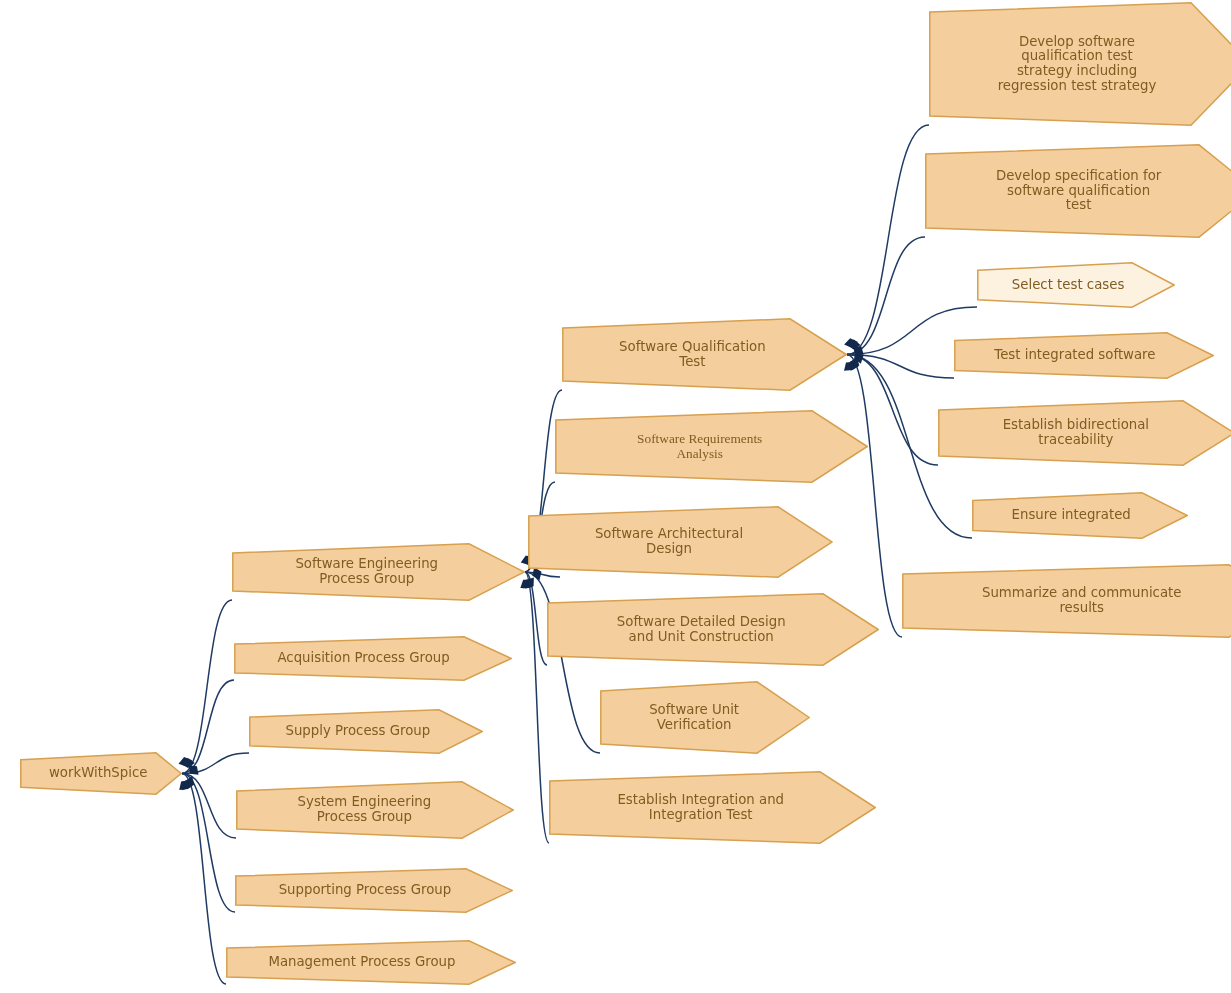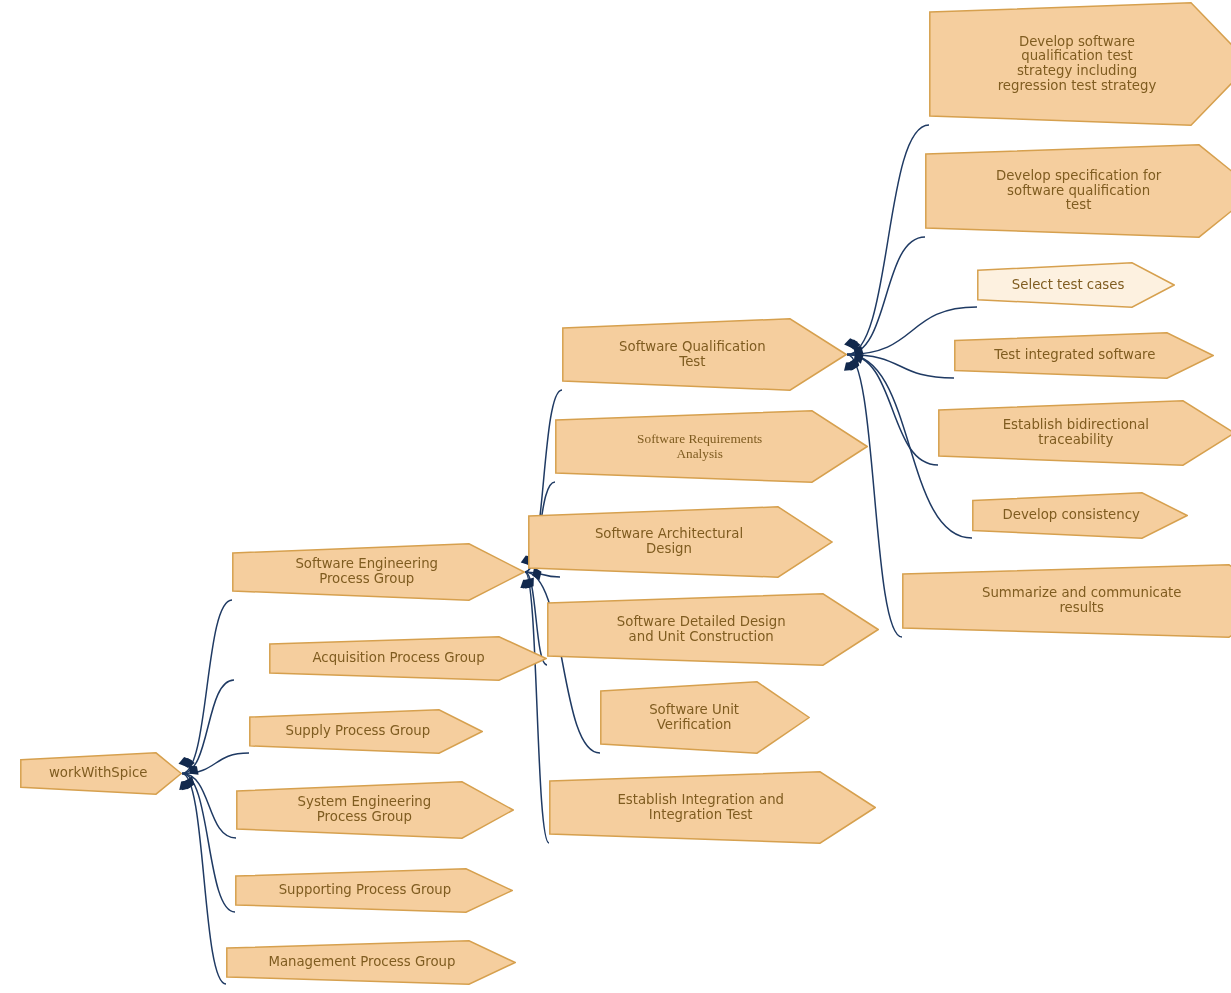--- a/index.html
+++ b/index.html
@@ -69,21 +69,21 @@
       <polygon points="0,-5 7,0 0,5 -7,0" fill="#12294d" transform="translate(849.2932258460091,366.27884184541057) rotate(138.98288838121078)"></polygon>
     </svg>
   <div id="node-layer">
       <div class="node" style="left: 20px; top: 752px; width: 162px; height: 43px;"><svg class="node-bg" viewBox="0 0 162 43" preserveAspectRatio="none">
           <polygon points="0.8,7.739999999999999 136,0.8 161.2,21.5 136,42.2 0.8,35.26" fill="#f5ce9e" stroke="#d6a04e" stroke-width="1.5" stroke-linejoin="miter"></polygon>
         </svg><span class="node-text" style="padding-right: 15.6px;">workWithSpice</span></div>
       <div class="node" style="left: 232px; top: 543px; width: 293px; height: 58px;"><svg class="node-bg" viewBox="0 0 293 58" preserveAspectRatio="none">
           <polygon points="0.8,10 237,0.8 292.2,29 237,57.2 0.8,48" fill="#f5ce9e" stroke="#d6a04e" stroke-width="1.5" stroke-linejoin="miter"></polygon>
         </svg><span class="node-text" style="padding-right: 33.6px;">Software Engineering
 Process Group</span></div>
-      <div class="node" style="left: 234px; top: 636px; width: 278px; height: 45px; margin-left: 35px;"><svg class="node-bg" viewBox="0 0 278 45" preserveAspectRatio="none">
+      <div class="node" style="left: 234px; top: 636px; width: 278px; height: 45px;"><svg class="node-bg" viewBox="0 0 278 45" preserveAspectRatio="none">
           <polygon points="0.8,8.1 230,0.8 277.2,22.5 230,44.2 0.8,36.9" fill="#f5ce9e" stroke="#d6a04e" stroke-width="1.5" stroke-linejoin="miter"></polygon>
         </svg><span class="node-text" style="padding-right: 28.8px;">Acquisition Process Group</span></div>
       <div class="node" style="left: 249px; top: 709px; width: 234px; height: 45px;"><svg class="node-bg" viewBox="0 0 234 45" preserveAspectRatio="none">
           <polygon points="0.8,8.1 190,0.8 233.2,22.5 190,44.2 0.8,36.9" fill="#f5ce9e" stroke="#d6a04e" stroke-width="1.5" stroke-linejoin="miter"></polygon>
         </svg><span class="node-text" style="padding-right: 26.4px;">Supply Process Group</span></div>
       <div class="node" style="left: 236px; top: 781px; width: 278px; height: 58px;"><svg class="node-bg" viewBox="0 0 278 58" preserveAspectRatio="none">
           <polygon points="0.8,10 226,0.8 277.2,29 226,57.2 0.8,48" fill="#f5ce9e" stroke="#d6a04e" stroke-width="1.5" stroke-linejoin="miter"></polygon>
         </svg><span class="node-text" style="padding-right: 31.2px;">System Engineering
 Process Group</span></div>
       <div class="node" style="left: 235px; top: 868px; width: 278px; height: 45px;"><svg class="node-bg" viewBox="0 0 278 45" preserveAspectRatio="none">
@@ -132,19 +132,19 @@
         </svg><span class="node-text" style="padding-right: 25.8px;">Select test cases</span></div>
       <div class="node" style="left: 954px; top: 332px; width: 260px; height: 47px;"><svg class="node-bg" viewBox="0 0 260 47" preserveAspectRatio="none">
           <polygon points="0.8,8.459999999999999 213,0.8 259.2,23.5 213,46.2 0.8,38.54" fill="#f5ce9e" stroke="#d6a04e" stroke-width="1.5" stroke-linejoin="miter"></polygon>
         </svg><span class="node-text" style="padding-right: 28.2px; text-align: center;">Test integrated software</span></div>
       <div class="node" style="left: 938px; top: 400px; width: 297px; height: 66px;"><svg class="node-bg" viewBox="0 0 297 66" preserveAspectRatio="none">
           <polygon points="0.8,10 245,0.8 296.2,33 245,65.2 0.8,56" fill="#f5ce9e" stroke="#d6a04e" stroke-width="1.5" stroke-linejoin="miter"></polygon>
         </svg><span class="node-text" style="padding-right: 31.2px;">Establish bidirectional
 traceability</span></div>
       <div class="node" style="left: 972px; top: 492px; width: 216px; height: 47px;"><svg class="node-bg" viewBox="0 0 216 47" preserveAspectRatio="none">
           <polygon points="0.8,8.459999999999999 170,0.8 215.2,23.5 170,46.2 0.8,38.54" fill="#f5ce9e" stroke="#d6a04e" stroke-width="1.5" stroke-linejoin="miter"></polygon>
-        </svg><span class="node-text" style="padding-right: 27.6px;">Develop consistency</span></div>
+        </svg><span class="node-text" style="padding-right: 27.6px;">Ensure integrated</span></div>
       <div class="node" style="left: 902px; top: 564px; width: 383px; height: 74px;"><svg class="node-bg" viewBox="0 0 383 74" preserveAspectRatio="none">
           <polygon points="0.8,10 327,0.8 382.2,37 327,73.2 0.8,64" fill="#f5ce9e" stroke="#d6a04e" stroke-width="1.5" stroke-linejoin="miter"></polygon>
         </svg><span class="node-text" style="padding-right: 33.6px;">Summarize and communicate
 results</span></div>
     </div>
 </div>
 
 </body></html>

